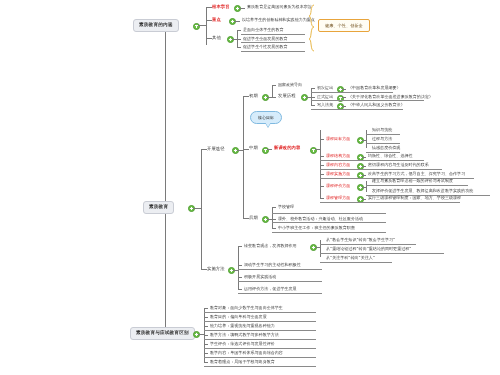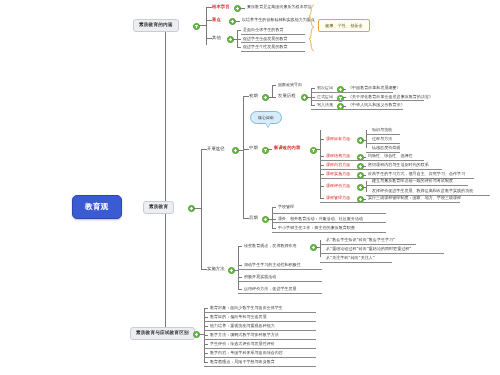--- a/index.html
+++ b/index.html
@@ -89,21 +89,20 @@
   }
   
   .brace{position:absolute;color:#e8b84b;font-size:9px;line-height:1;}
   .brace svg{display:block;}
 </style>
 </head>
 <body>
 
 <div id="canvas">
 
-  <div class="node root" style="left:72px;top:195px;">教育观</div>
   <div class="plus" style="left:146px;top:205px;"></div>
 
   <div class="ln h" style="left:151px;top:207.5px;width:14px;"></div>
   <div class="ln v" style="left:165px;top:25px;height:183px;"></div>
   <div class="ln v" style="left:165px;top:207.5px;height:126px;"></div>
 
   <div class="ln h" style="left:165px;top:25px;width:9px;"></div>
   <div class="node lvl1" style="left:133px;top:19px;">素质教育的内涵</div>
   <div class="plus" style="left:193px;top:22.5px;"></div>
 

